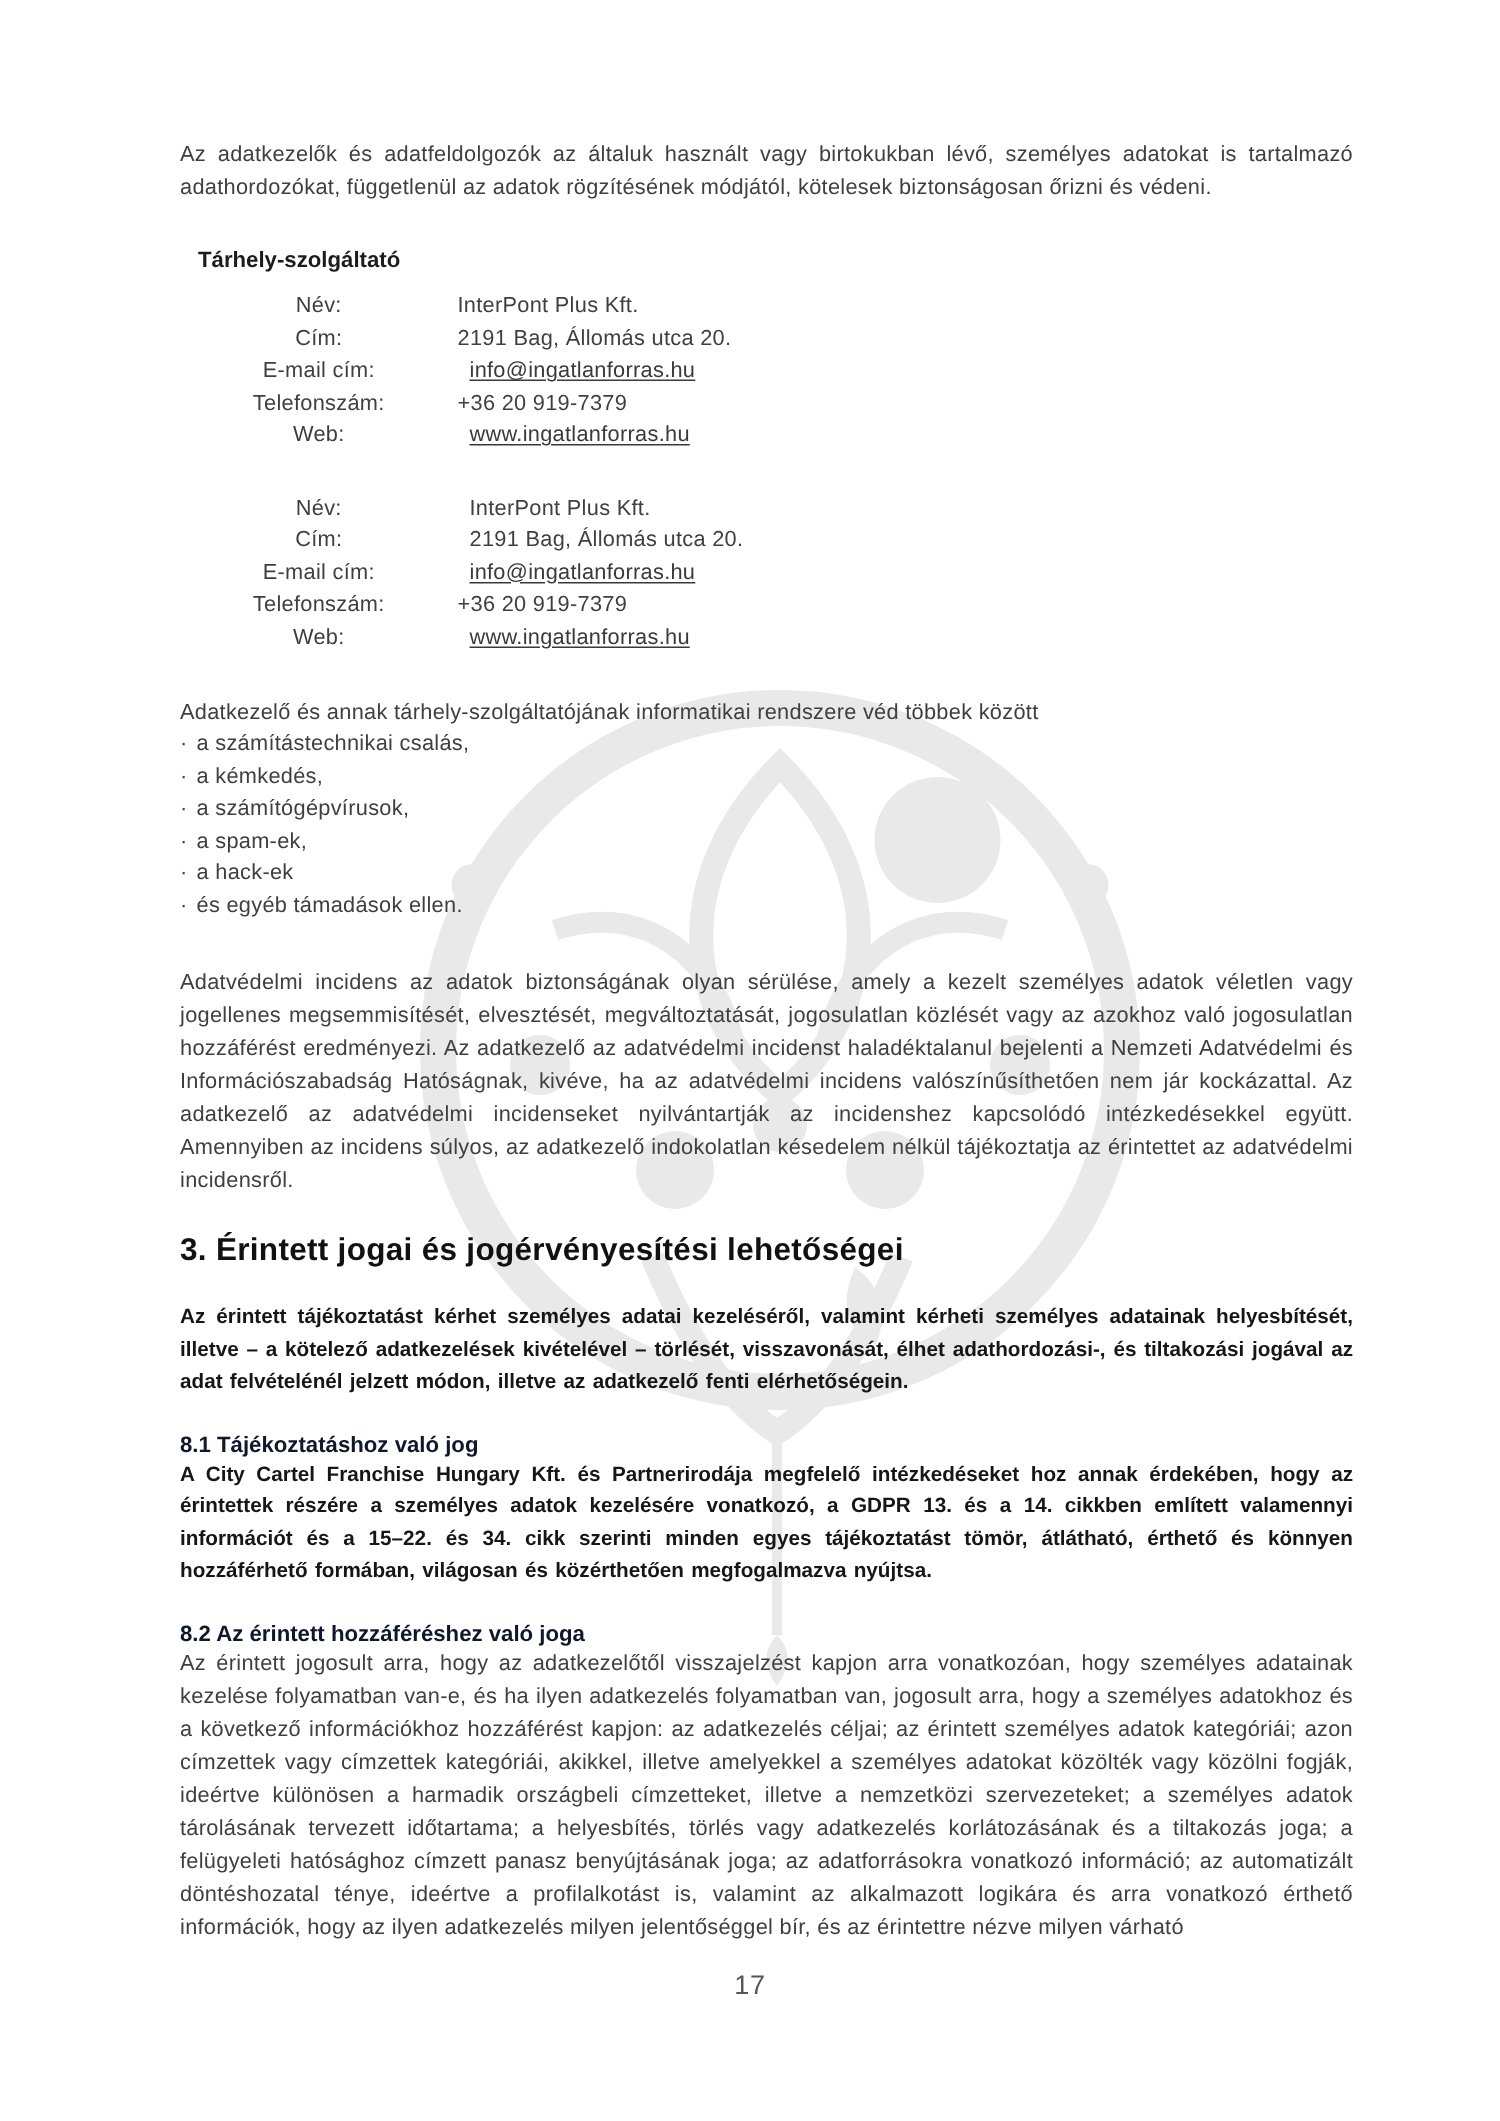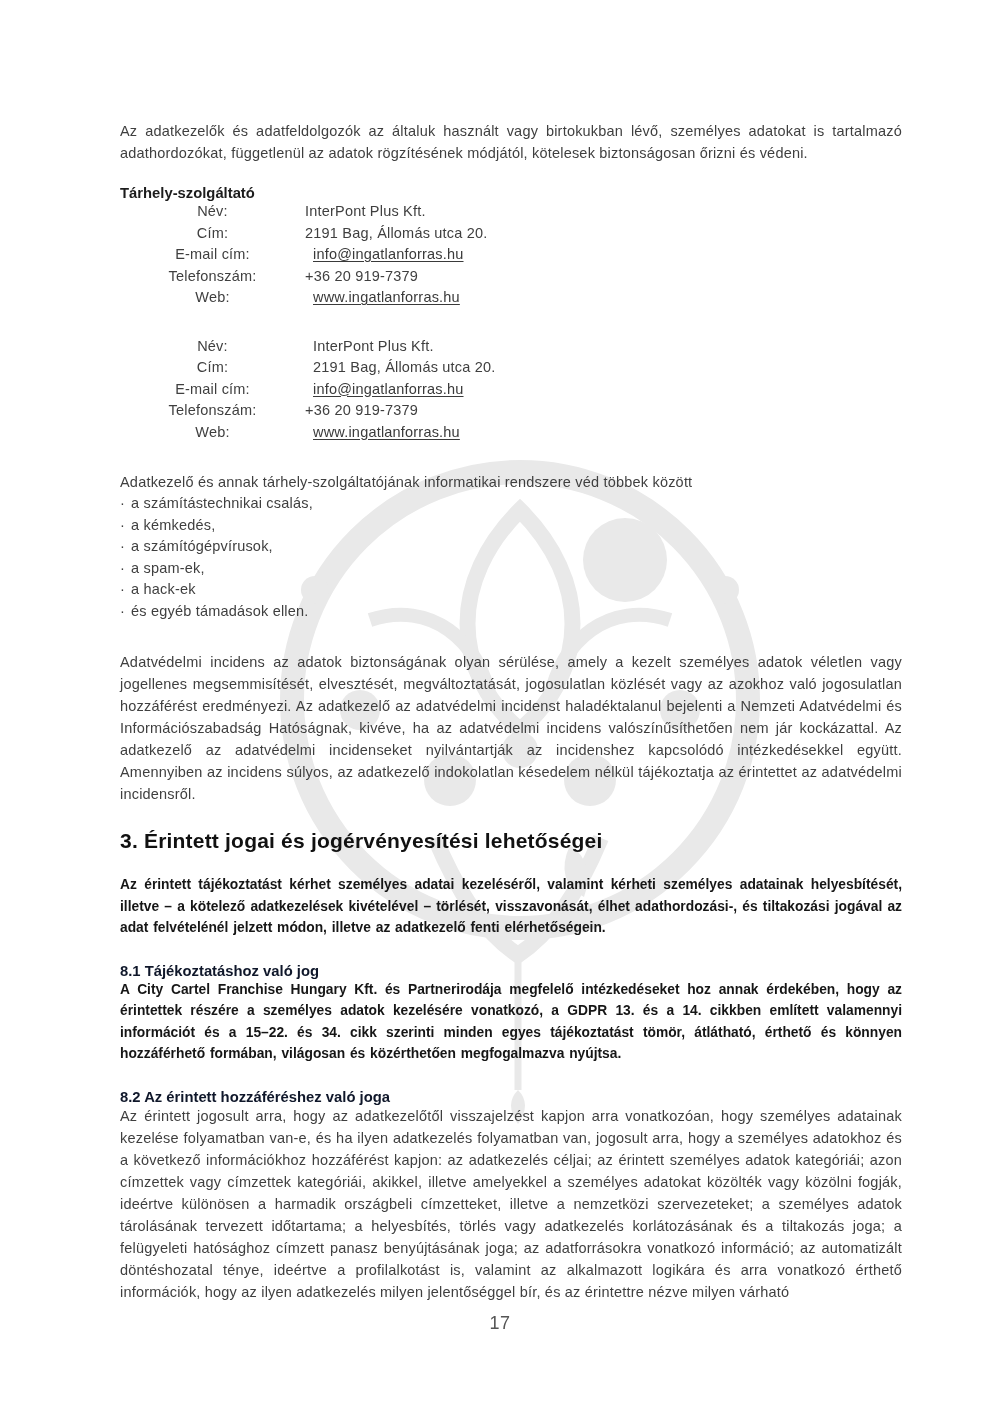--- a/index.html
+++ b/index.html
@@ -5,35 +5,35 @@
   html,body{margin:0;padding:0;}
   body{
     width:1000px;height:1414px;position:relative;background:#ffffff;
     font-family:"Liberation Sans",sans-serif;color:#3d3d3d;overflow:hidden;
   }
   .watermark{
     position:absolute;left:250px;top:450px;width:540px;height:700px;z-index:0;
     pointer-events:none;
   }
   .content{
-    position:absolute;left:120px;top:120px;width:782px;z-index:1;
+    position:absolute;left:120px;top:92px;width:782px;z-index:1;
   }
   p{margin:0;}
   .body-text{
     font-size:14.5px;line-height:22px;color:#3f3f3f;letter-spacing:.2px;
     text-align:justify;
   }
   .body-text-left{
     font-size:14.5px;line-height:22px;color:#3f3f3f;letter-spacing:.2px;
   }
   .h-section-sub{
     font-size:16.5px;font-weight:700;color:#1c1c1c;letter-spacing:.1px;margin:0;
   }
   .h-block{
-    font-size:14.8px;font-weight:700;color:#1c1c1c;margin:0;
+    font-size:14.8px;font-weight:700;color:#1c1c1c;margin:12px;
   }
   .h-main{
     font-size:21px;font-weight:800;color:#111;letter-spacing:.2px;margin:0;
   }
   .contact-block{margin-top:3px;}
   .contact-row{display:flex;line-height:21.5px;font-size:14.5px;color:#3f3f3f;letter-spacing:.2px;text-align:center;}
   .contact-label{width:185px;flex:0 0 185px;}
   .contact-value{}
   .contact-value.linkish{text-decoration:underline;text-underline-offset:2px;color:#3a3a3a;}
   .indent-a{padding-left:8px;}

